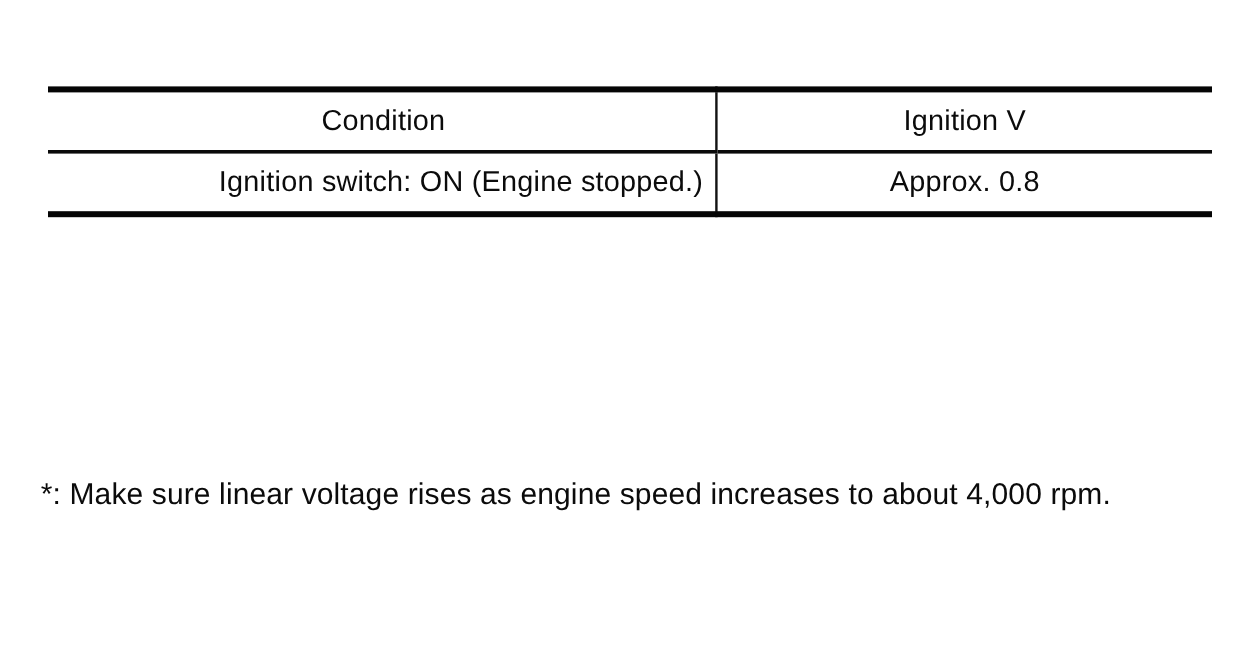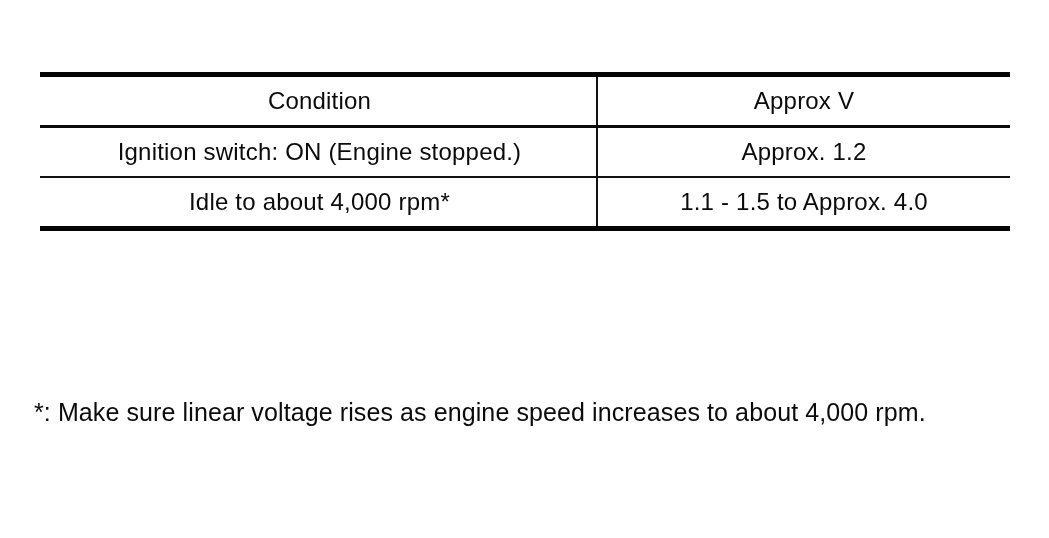--- a/index.html
+++ b/index.html
@@ -35,21 +35,21 @@
   table.spec-table th,
   table.spec-table td {
     font-weight: normal;
     vertical-align: middle;
     padding: 0;
     border-bottom: 2px solid #121212;
   }
   table.spec-table th { border-bottom: 3px solid #0a0a0a; }
   table.spec-table .cell-condition {
     border-right: 2px solid #121212;
-    text-align: center;
+    text-align: right;
     padding: 6px 10px 6px 13px;
   }
   table.spec-table th.cell-condition,
   table.spec-table .cell-voltage {
     text-align: center;
   }
   tr.row-header  { height: 50px; }
   tr.row-0 { height: 46px; }
   tr.row-1 { height: 77px; }
   tr.row-2 { height: 79px; }
@@ -79,31 +79,27 @@
 <div class="page">
 
   <table class="spec-table">
     <colgroup>
       <col class="col-condition">
       <col class="col-voltage">
     </colgroup>
     <thead>
       <tr class="row-header">
         <th class="cell-condition">Condition</th>
-        <th class="cell-voltage">Approx V</th>
+        <th class="cell-voltage">Ignition V</th>
       </tr>
     </thead>
     <tbody>
       <tr class="row-0">
         <td class="cell-condition">Ignition switch: ON (Engine stopped.)</td>
-        <td class="cell-voltage">Approx. 1.2</td>
-      </tr>
-      <tr class="row-3">
-        <td class="cell-condition">Idle to about 4,000 rpm*</td>
-        <td class="cell-voltage">1.1 - 1.5 to Approx. 4.0</td>
+        <td class="cell-voltage">Approx. 0.8</td>
       </tr>
     </tbody>
   </table>
 
   <p class="footnote">*: Make sure linear voltage rises as engine speed increases to about 4,000 rpm.</p>
 
 
 </div>
 
 </body></html>

